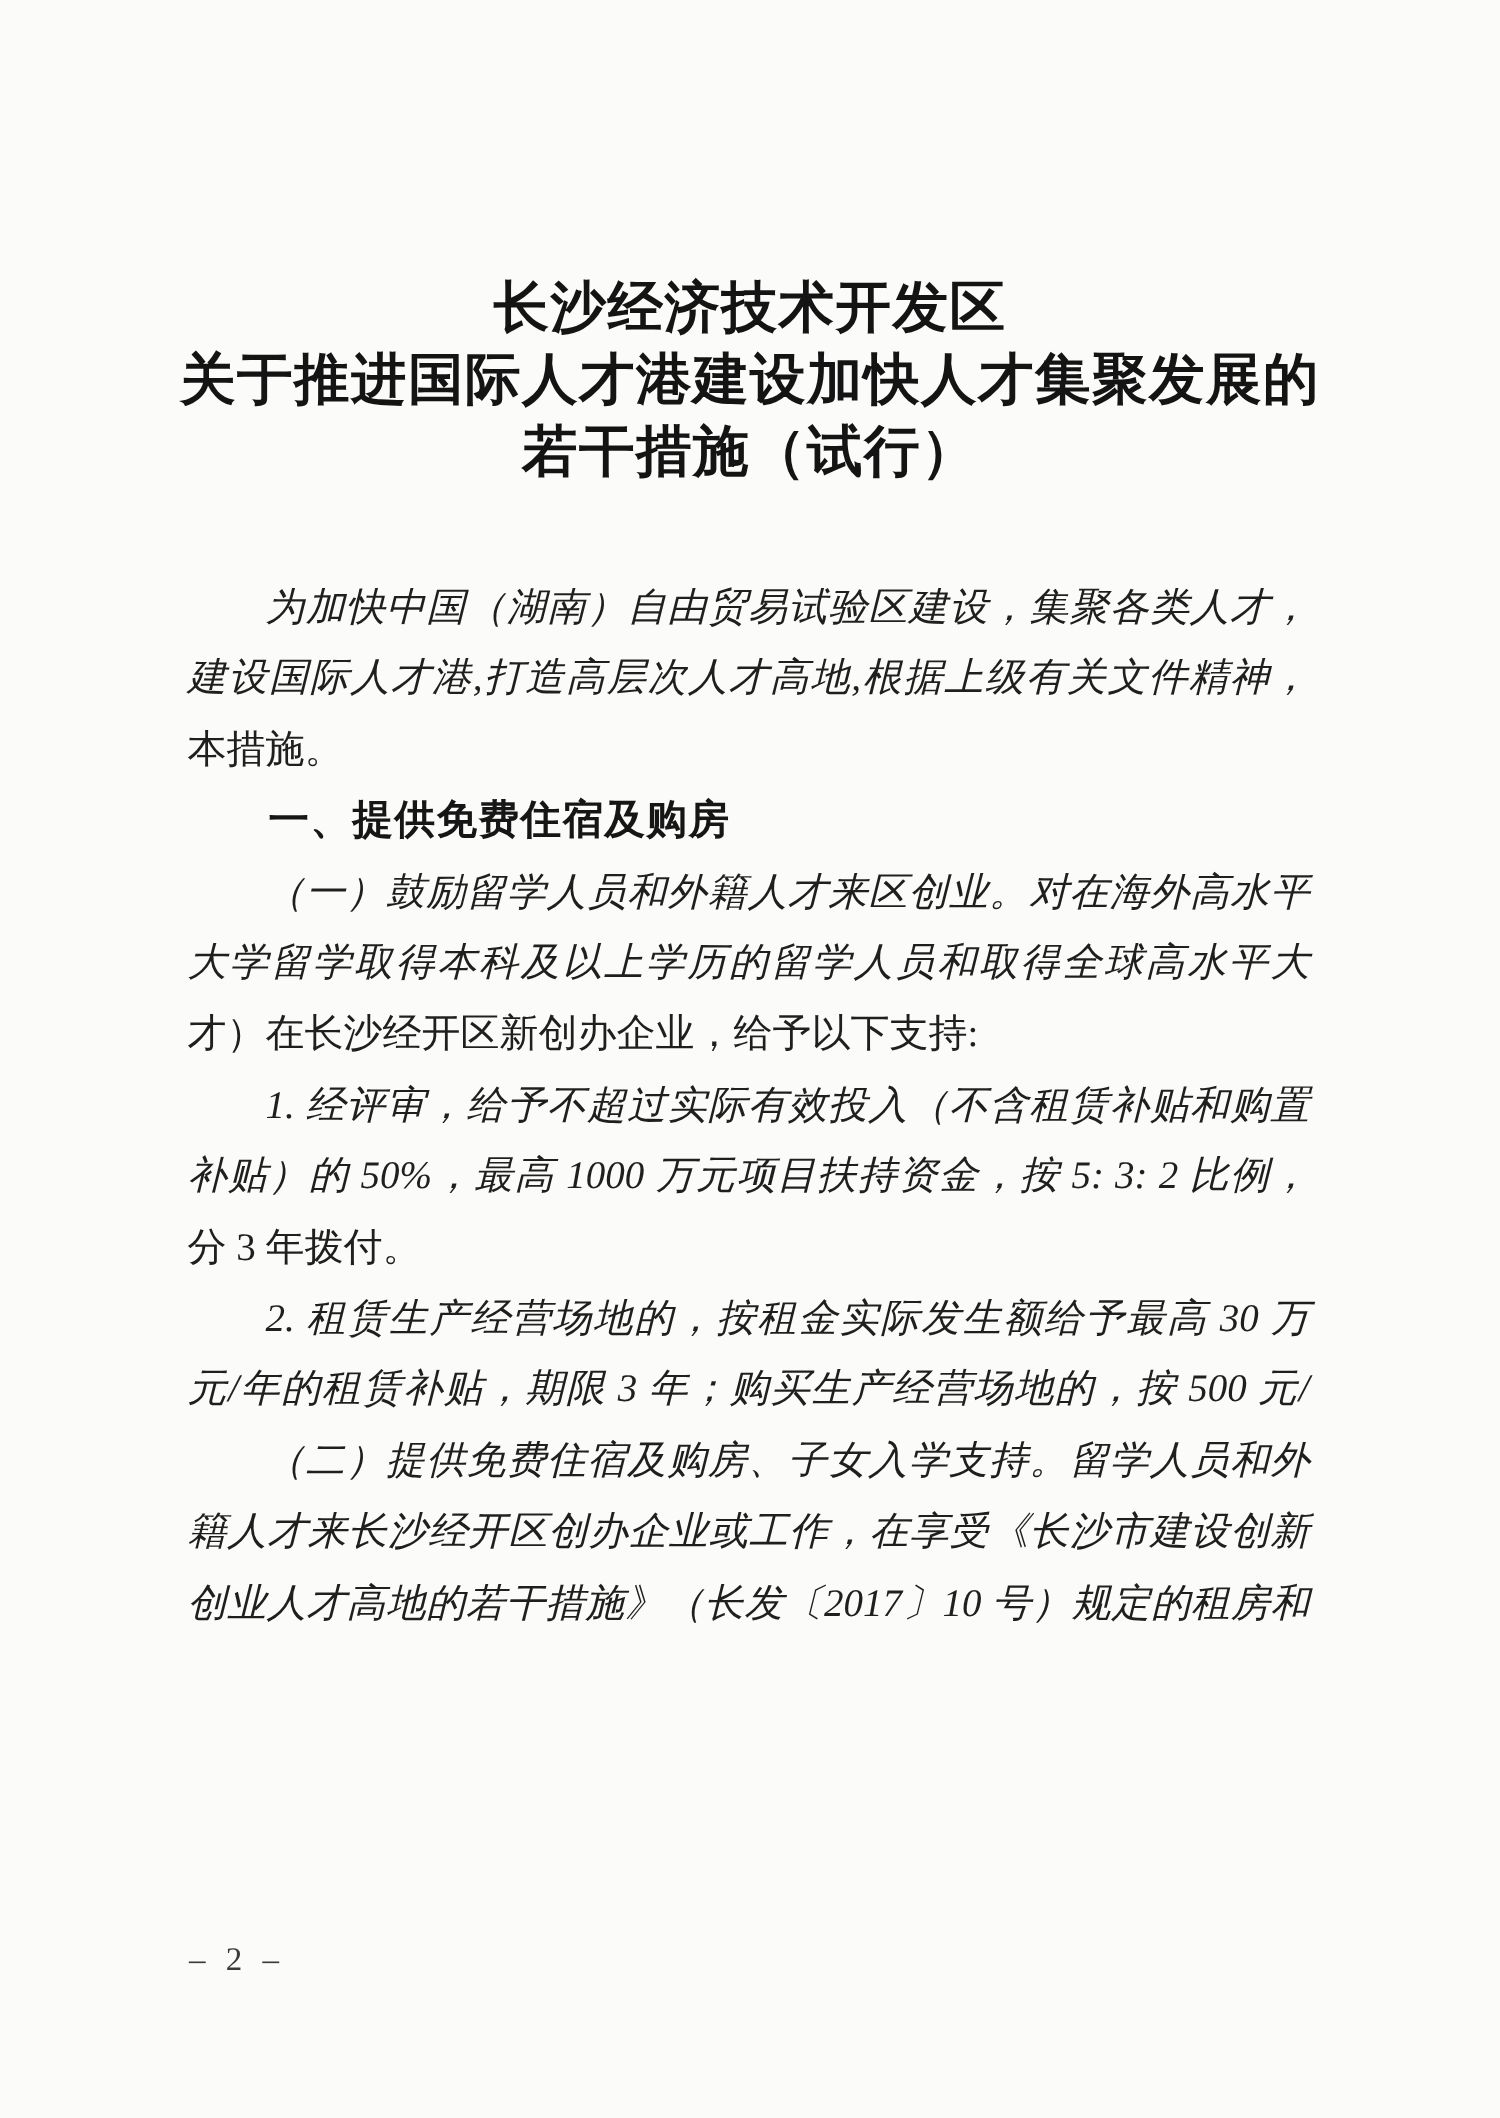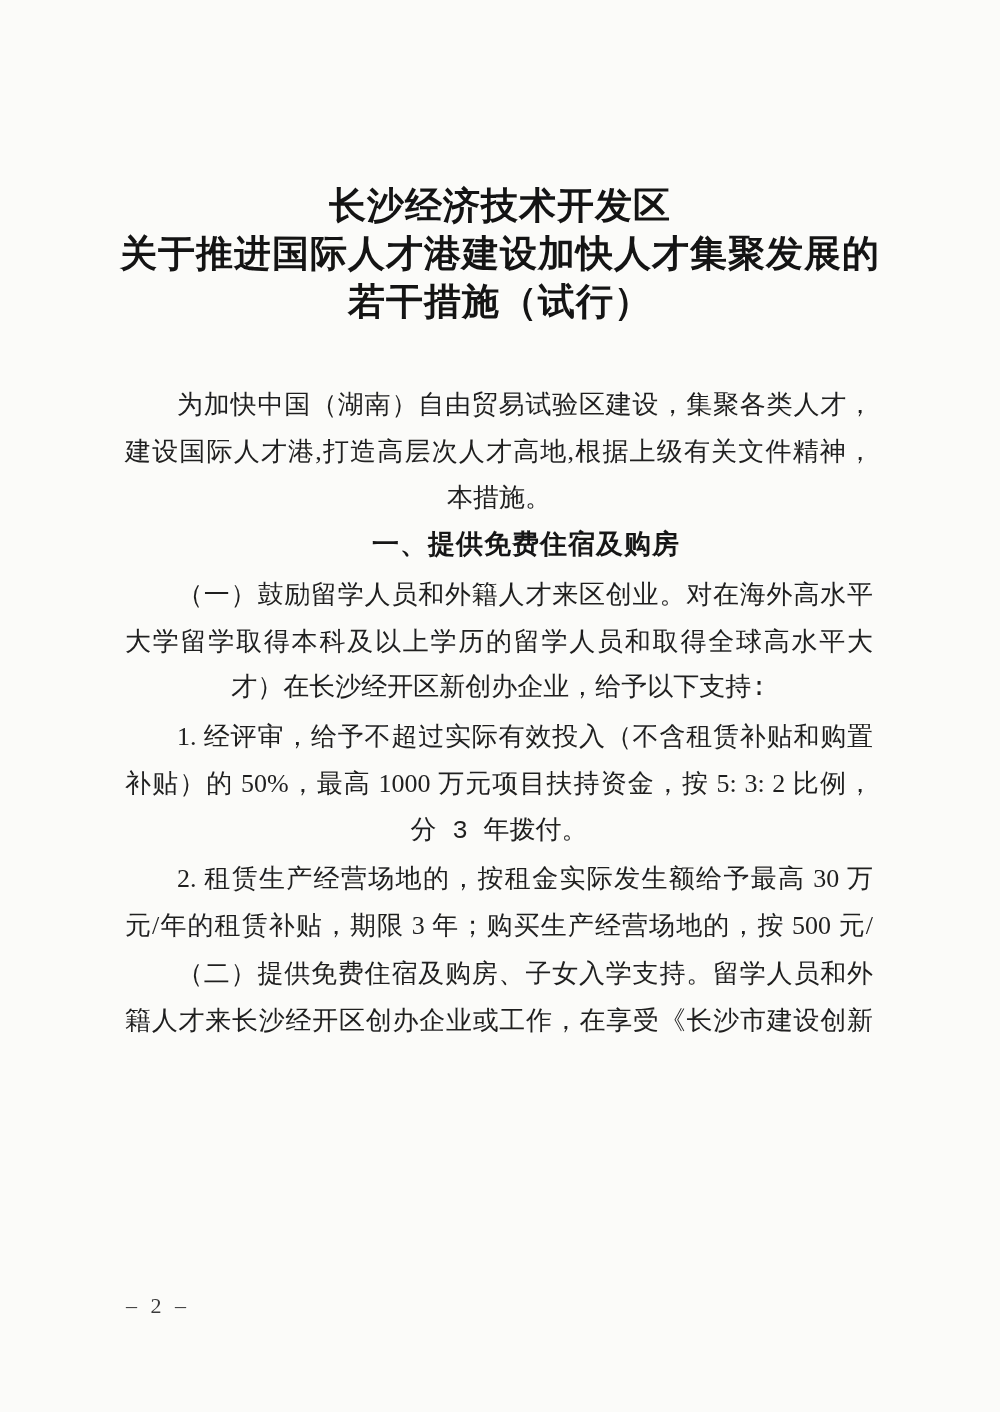--- a/index.html
+++ b/index.html
@@ -39,25 +39,25 @@
     color: #1f1f1f;
   }
   .line {
     white-space: nowrap;
     overflow: visible;
   }
   .line.fill {
     white-space: normal;
     text-align: justify;
     text-align-last: justify;
+    font-style: italic;
   }
   .line.end {
     white-space: normal;
-    text-align: center;
-    font-family: Liberation Mono, monospace;
+    text-align: left;
   }
   .line.indent {
     text-indent: 52px;
   }
   .section-heading {
     font-family: "Liberation Sans", "DejaVu Sans", sans-serif;
     font-weight: bold;
     font-size: 27px;
     padding-left: 54px;
     color: #161616;
@@ -98,18 +98,19 @@
 
     <div class="line fill indent">1. 经评审，给予不超过实际有效投入（不含租赁补贴和购置</div>
     <div class="line fill">补贴）的 50%，最高 1000 万元项目扶持资金，按 5: 3: 2 比例，</div>
     <div class="line end">分 3 年拨付。</div>
 
     <div class="line fill indent">2. 租赁生产经营场地的，按租金实际发生额给予最高 30 万</div>
     <div class="line fill">元/年的租赁补贴，期限 3 年；购买生产经营场地的，按 500 元/</div>
 
     <div class="line fill indent">（二）提供免费住宿及购房、子女入学支持。留学人员和外</div>
     <div class="line fill">籍人才来长沙经开区创办企业或工作，在享受《长沙市建设创新</div>
+    <div class="line fill">创业人才高地的若干措施》（长发〔2017〕10 号）规定的租房和</div>
 
   </div>
 
   <div class="page-footer">– 2 –</div>
 
 </div>
 
 </body></html>

